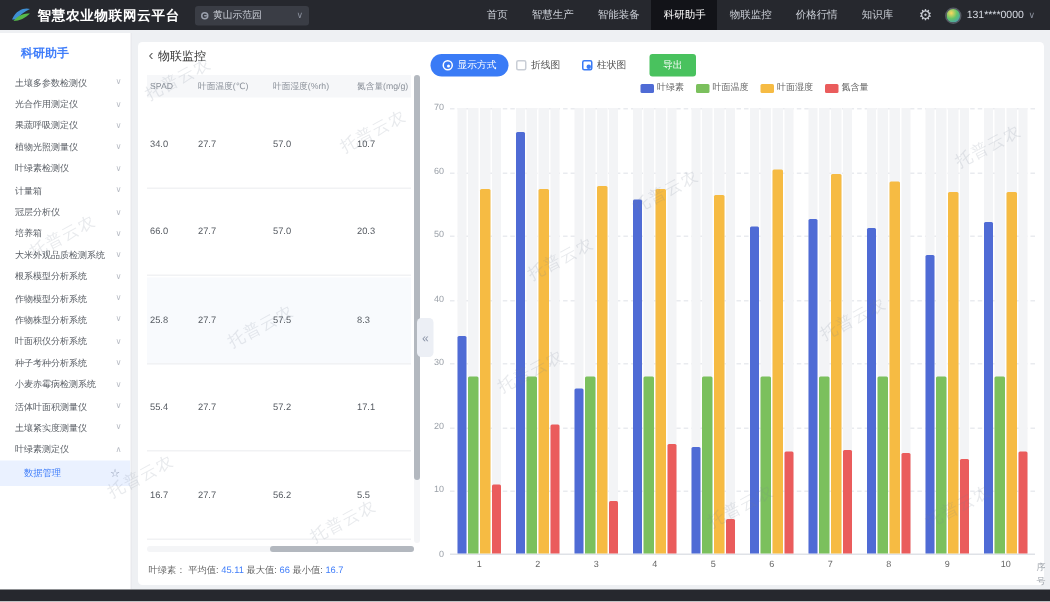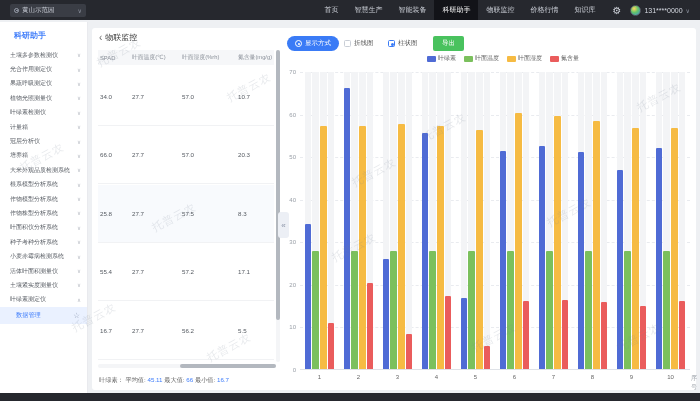--- a/index.html
+++ b/index.html
@@ -78,20 +78,27 @@
   .bottom-bar { position:absolute; left:0; top:393px; width:700px; height:8px; background:#26282e; z-index:4; }
   .wm-layer { position:absolute; left:0; top:0; width:700px; height:401px; pointer-events:none; z-index:40; }
   .wm { position:absolute; color:rgba(120,132,150,.17); font-size:11px; letter-spacing:1px; transform:rotate(-28deg); white-space:nowrap; }
 </style>
 </head>
 <body>
 
 <div class="app">
 
   <div class="navbar">
+    <div class="brand">
+      <svg width="14" height="12" viewBox="0 0 14 12">
+        <path d="M1 9 C4 2, 10 1, 13 2 C9 4, 6 6, 4 9 Z" fill="#3f8fd4"></path>
+        <path d="M2 10 C5 6, 9 5, 13 5 C10 8, 6 10, 2 10 Z" fill="#56b84b"></path>
+      </svg>
+      <span class="brand-title">智慧农业物联网云平台</span>
+    </div>
     <div class="site-select">
       <span class="pin"></span>
       <span>黄山示范园</span>
       <span class="dd">∨</span>
     </div>
     <div class="nav-menu" id="navMenu">
         <div class="nav-item">首页</div>
         <div class="nav-item">智慧生产</div>
         <div class="nav-item">智能装备</div>
         <div class="nav-item active">科研助手</div>

